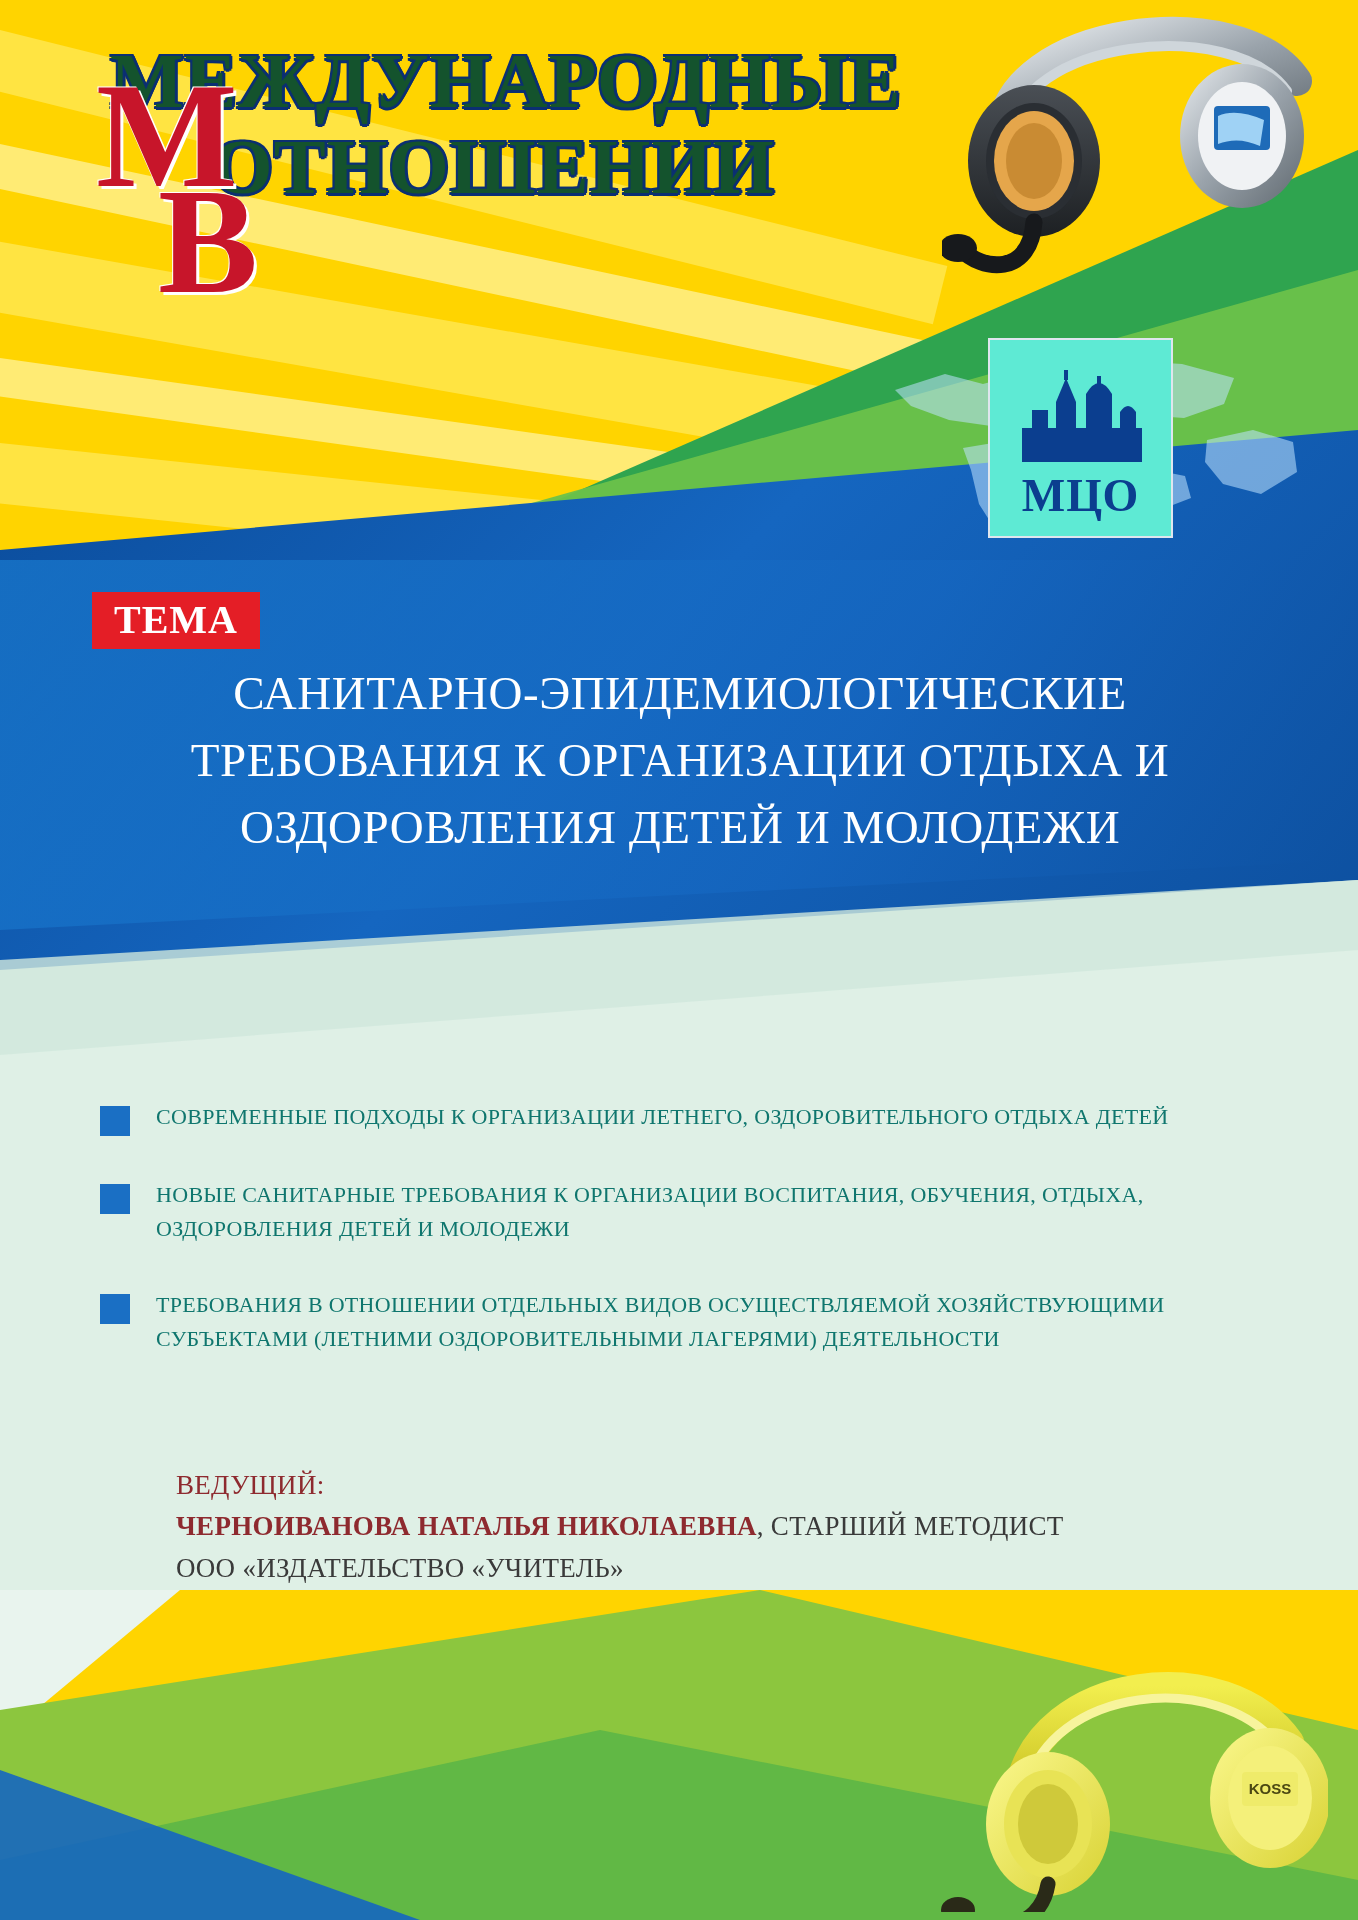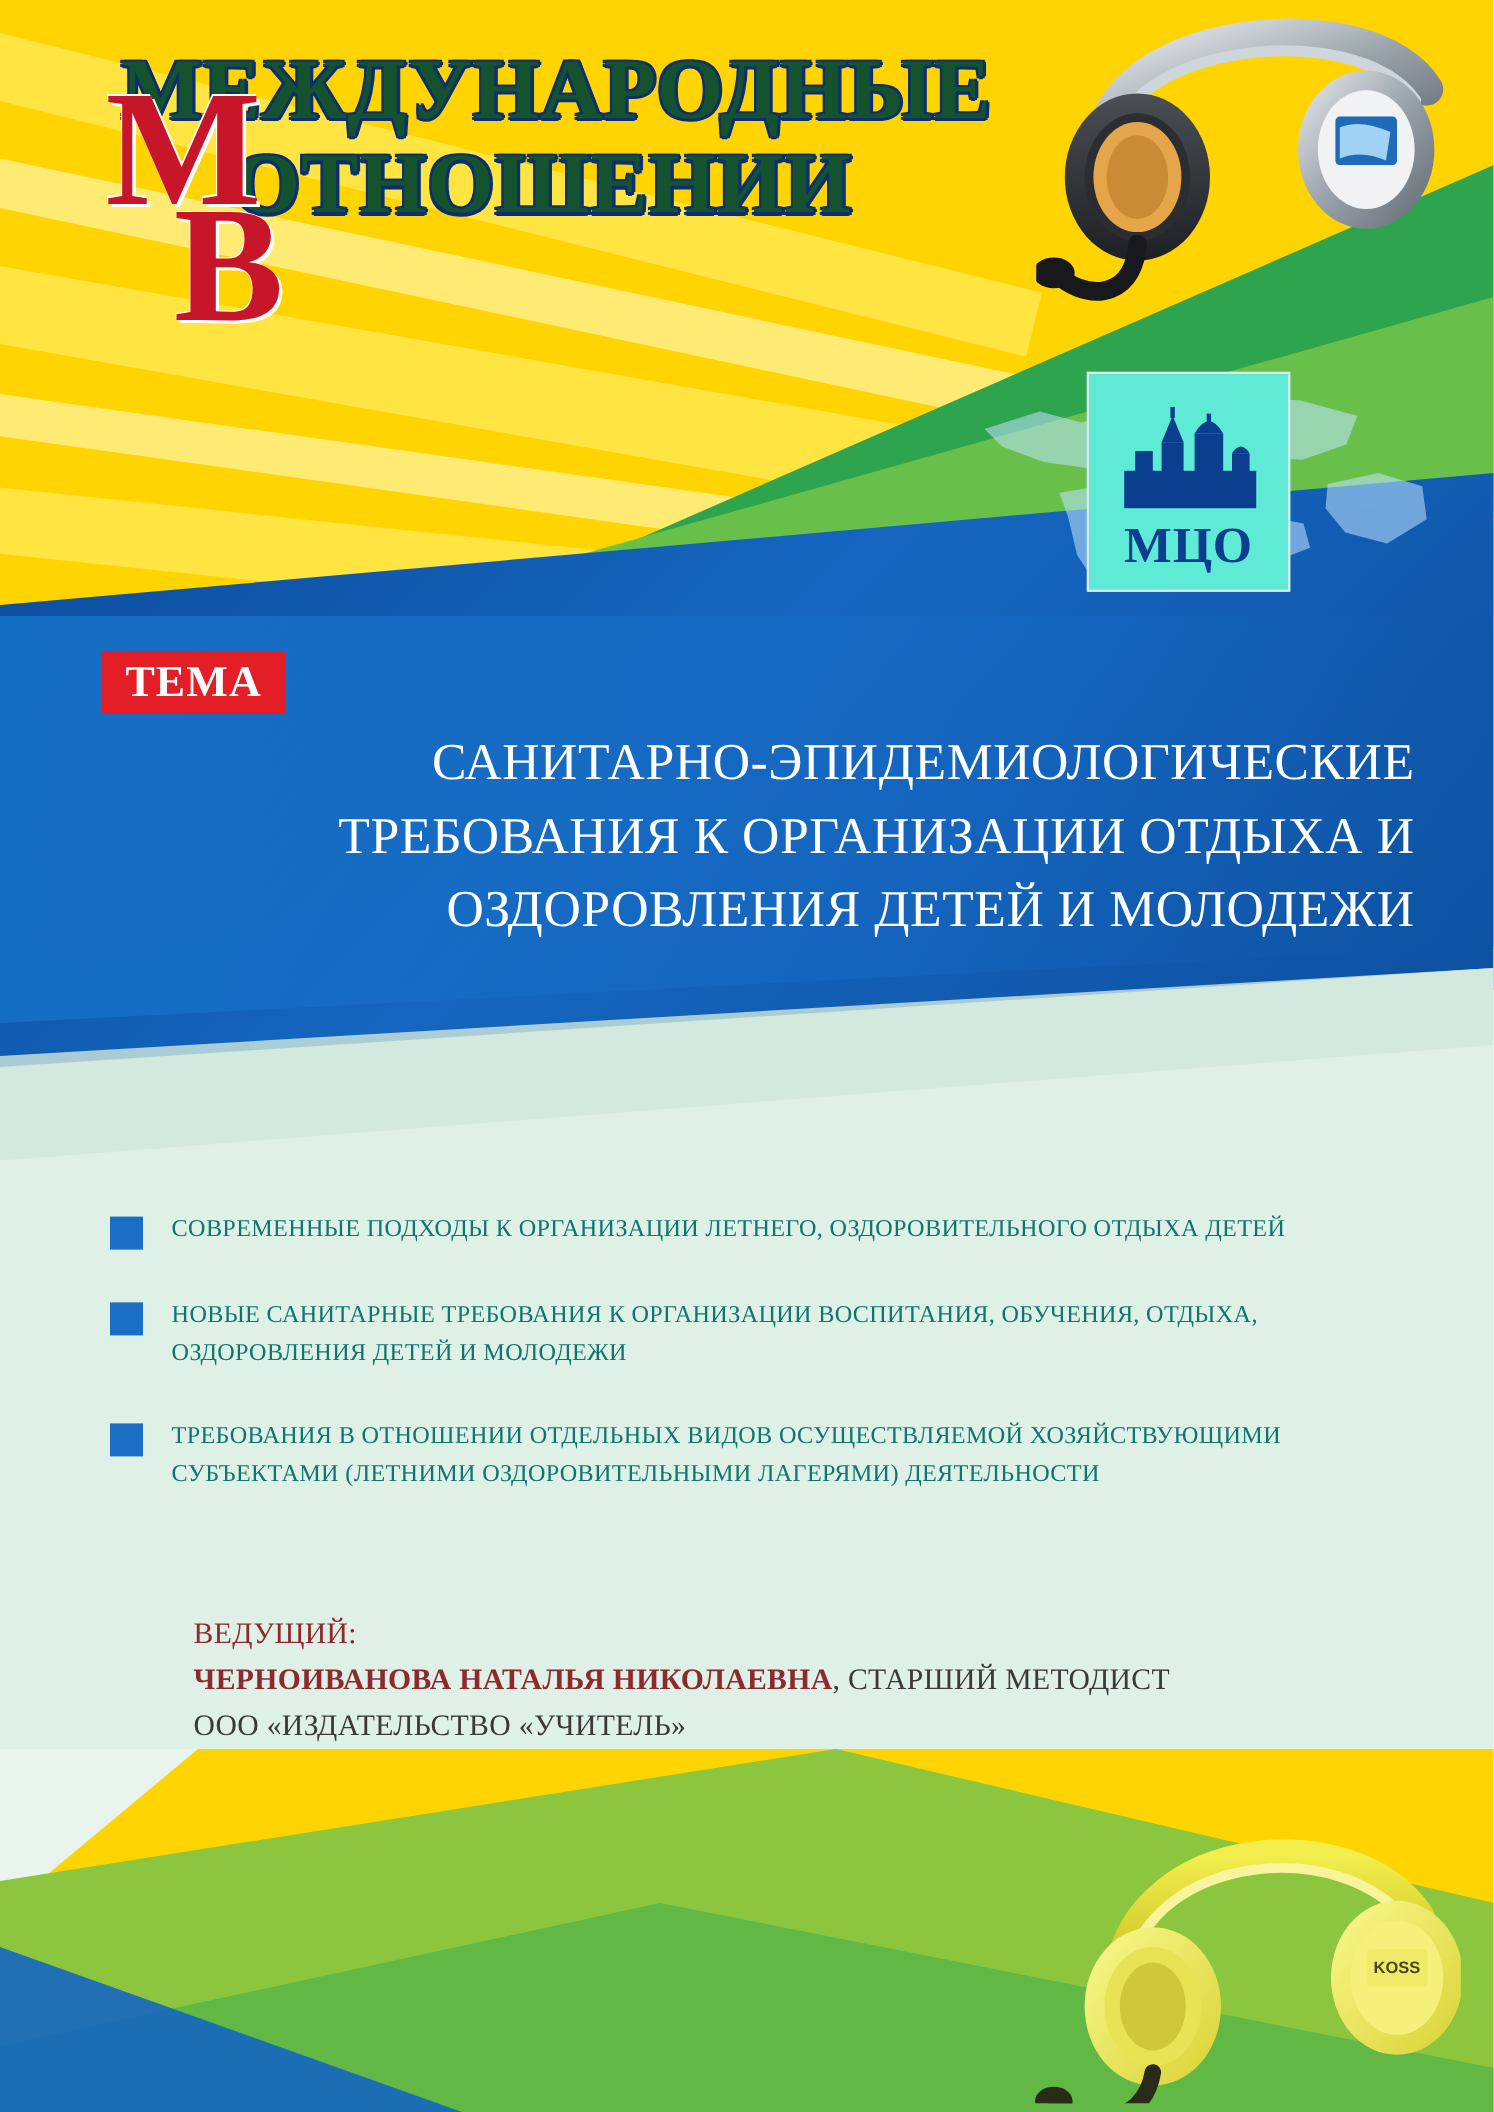--- a/index.html
+++ b/index.html
@@ -207,21 +207,21 @@
   }
   .main-title {
     position: absolute;
     left: 74px; top: 660px;
     width: 1212px;
     z-index: 9;
     color: #ffffff;
     font-family: "Liberation Serif", serif;
     font-size: 47px;
     line-height: 67px;
-    text-align: right;
+    text-align: center;
     letter-spacing: 0.5px;
   }
 
   
   .bullets {
     position: absolute;
     left: 100px; top: 1100px;
     width: 1180px;
     z-index: 10;
   }

